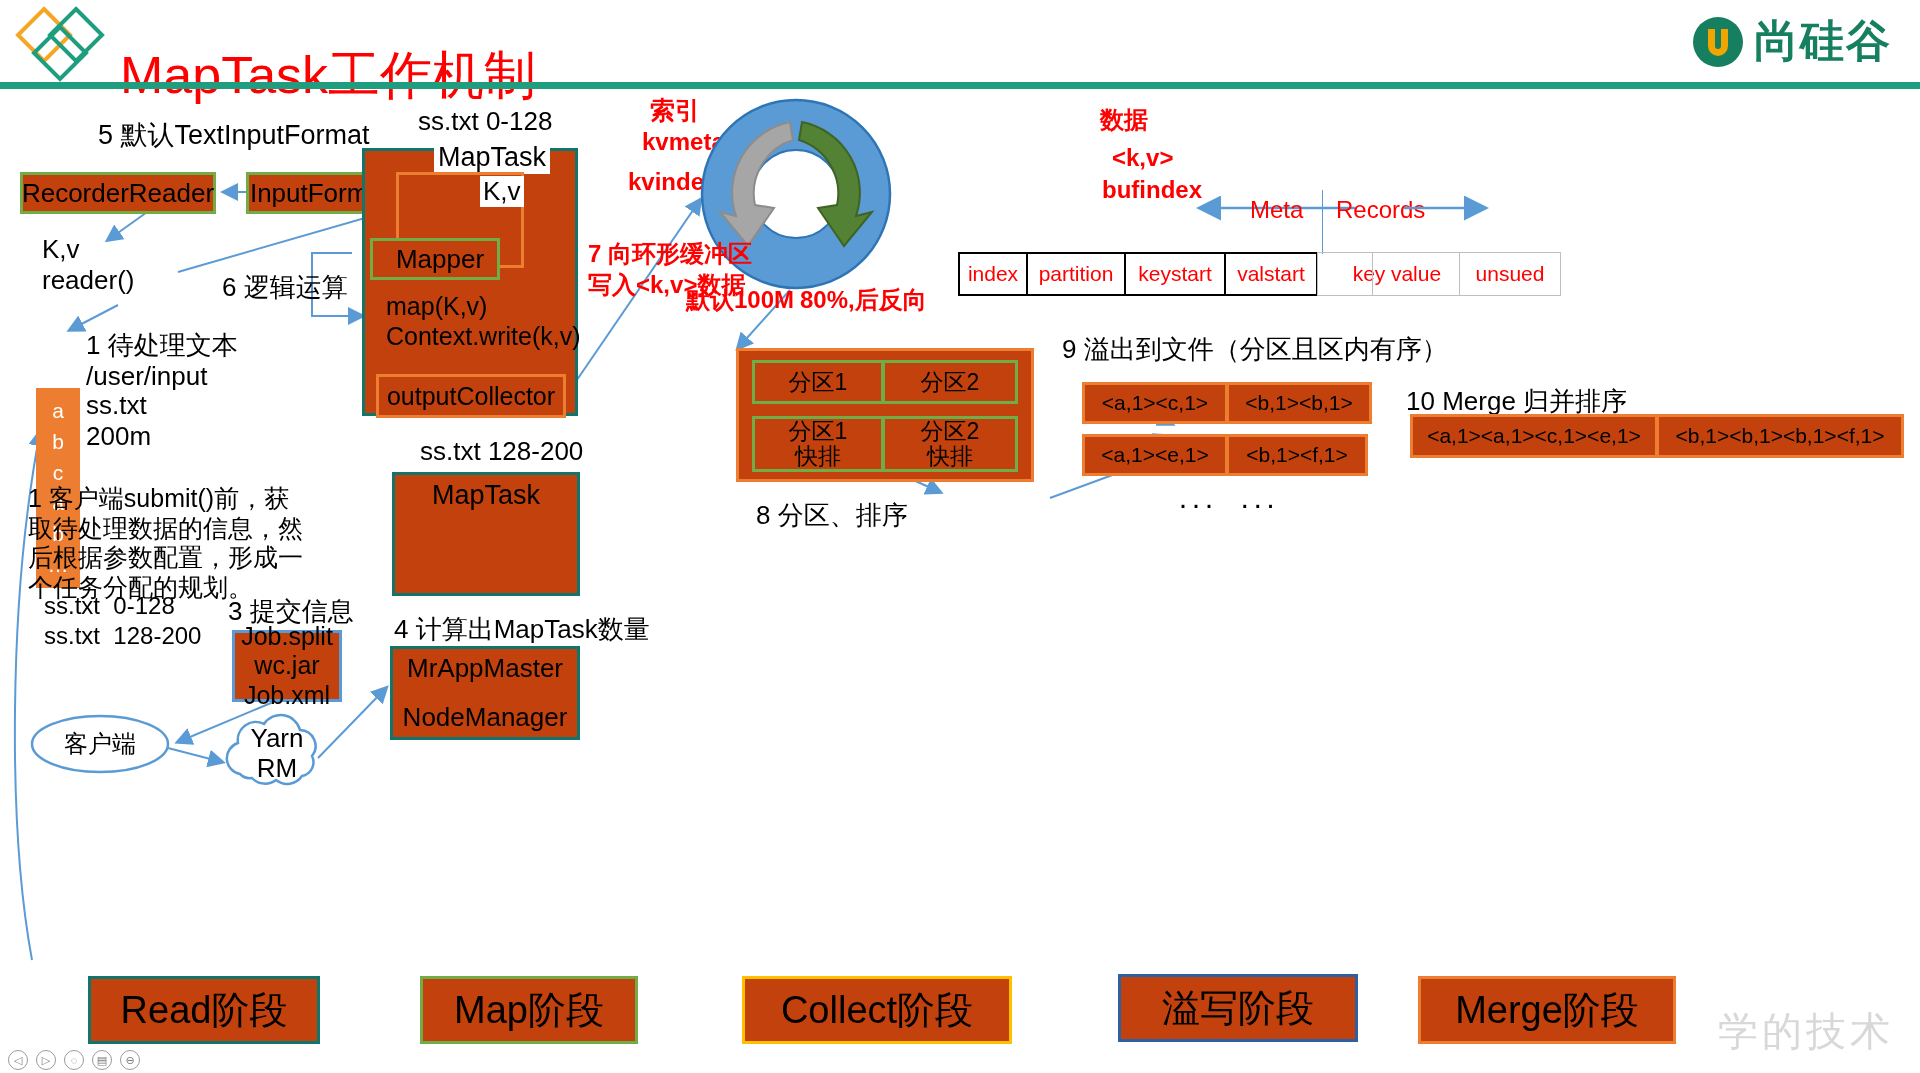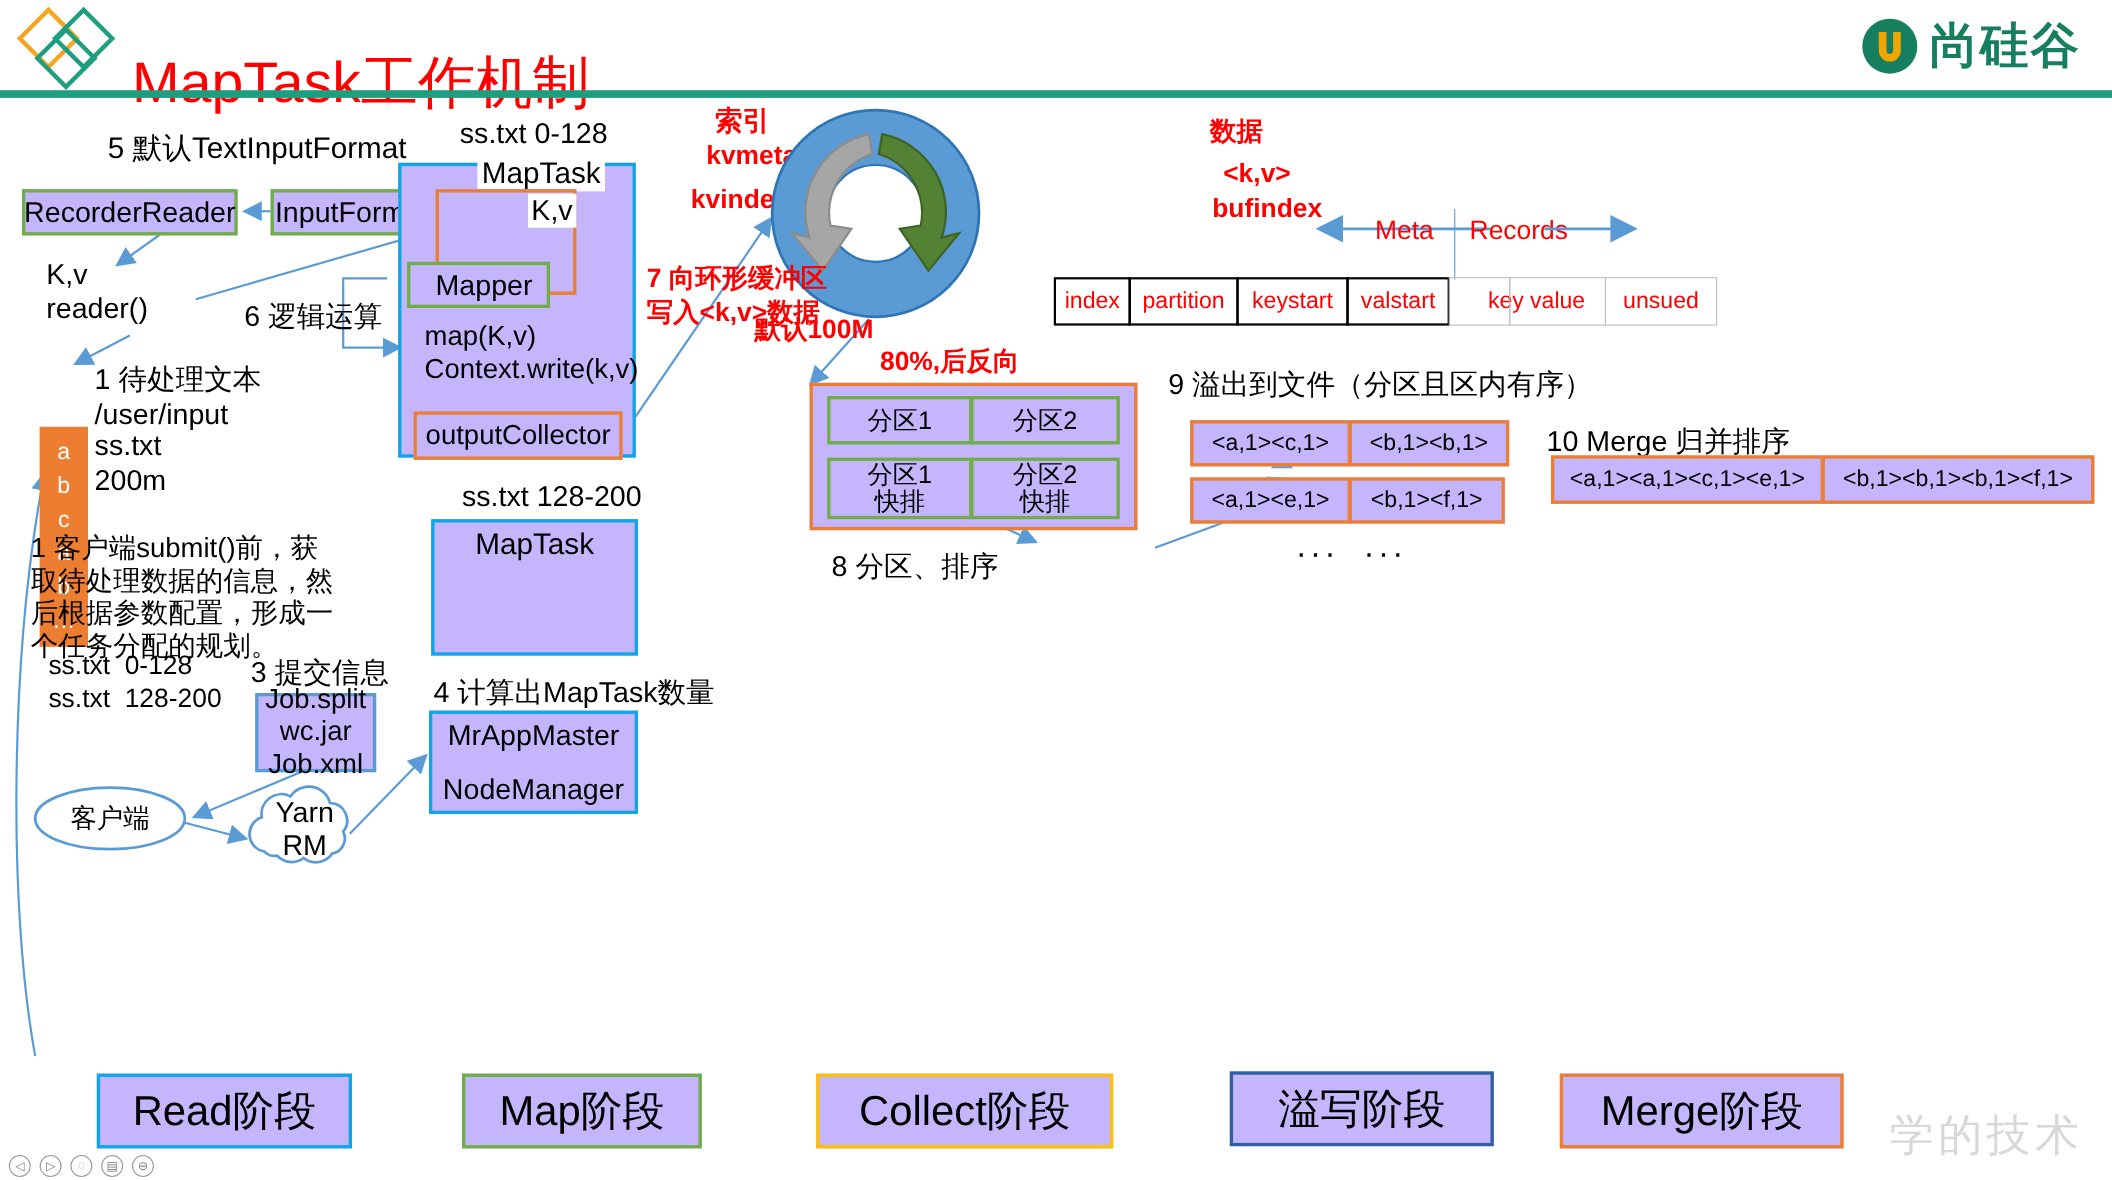--- a/index.html
+++ b/index.html
@@ -15,24 +15,24 @@
   #title-text{
     left:120px;top:8px;font-size:52px;color:#FF0000;
     letter-spacing:0px;white-space:nowrap;margin-top:33px;
   }
   #header-rule{left:0;top:82px;width:1920px;height:7px;background:#1F9E7F;}
   #logo-diamonds{left:14px;top:5px;width:98px;height:78px;}
   #brand{right:28px;top:12px;display:flex;align-items:center;gap:8px;}
   #brand-text{font-size:44px;color:#157F5F;font-weight:bold;letter-spacing:2px;}
   
   .box{box-sizing:border-box;display:flex;align-items:center;justify-content:center;
-       text-align:center;background:#c4b5fd;}
+       text-align:center;background:#c2410c;}
   .green{border:3px solid #70AD47;}
   .orange{border:3px solid #ED7D31;}
-  .black{border:3px solid #0ea5e9;}
+  .black{border:3px solid #0f766e;}
   .blue{border:3px solid #5B9BD5;}
   .gold{border:3px solid #FFC000;}
   .navy{border:3px solid #2E5FA3;}
   .txt{white-space:pre;line-height:1.18;}
   .red{color:#FF0000;}
   svg{overflow:visible;}
   #wires{left:0;top:0;width:1920px;height:1073px;pointer-events:none;}
   
   #datacol{left:36px;top:388px;width:44px;height:200px;background:#ED7D31;
     color:#fff;font-size:21px;display:flex;flex-direction:column;
@@ -221,21 +221,21 @@
   </svg>
 </div>
 
 <div class="abs txt red" style="left:1100px;top:106px;font-size:24px;font-weight:bold;">数据</div>
 <div class="abs txt red" style="left:1112px;top:144px;font-size:24px;font-weight:bold;">&lt;k,v&gt;</div>
 <div class="abs txt red" style="left:1102px;top:176px;font-size:24px;font-weight:bold;">bufindex</div>
 
 <div class="abs txt red" style="left:588px;top:238px;font-size:24px;line-height:1.3;font-weight:bold;">7 向环形缓冲区
 写入&lt;k,v&gt;数据</div>
 <div class="abs txt red" style="left:686px;top:286px;font-size:24px;font-weight:bold;">默认100M</div>
-<div class="abs txt red" style="left:800px;top:286px;font-size:24px;font-weight:bold;margin-top:29px;">80%,后反向</div>
+<div class="abs txt red" style="left:800px;top:286px;font-size:24px;font-weight:bold;">80%,后反向</div>
 
 <div class="abs" style="left:1185px;top:196px;width:176px;height:24px;">
   <svg width="176" height="24">
       <g stroke="#5B9BD5" stroke-width="2.5" fill="none">
     <line x1="170" y1="12" x2="16" y2="12" marker-end="url(#ah2)"></line>
       </g>
     <defs>
         <marker id="ah2" markerWidth="10" markerHeight="10" refX="8" refY="5" orient="auto">
       <path d="M0,0 L10,5 L0,10 Z" fill="#5B9BD5"></path>
         </marker>

